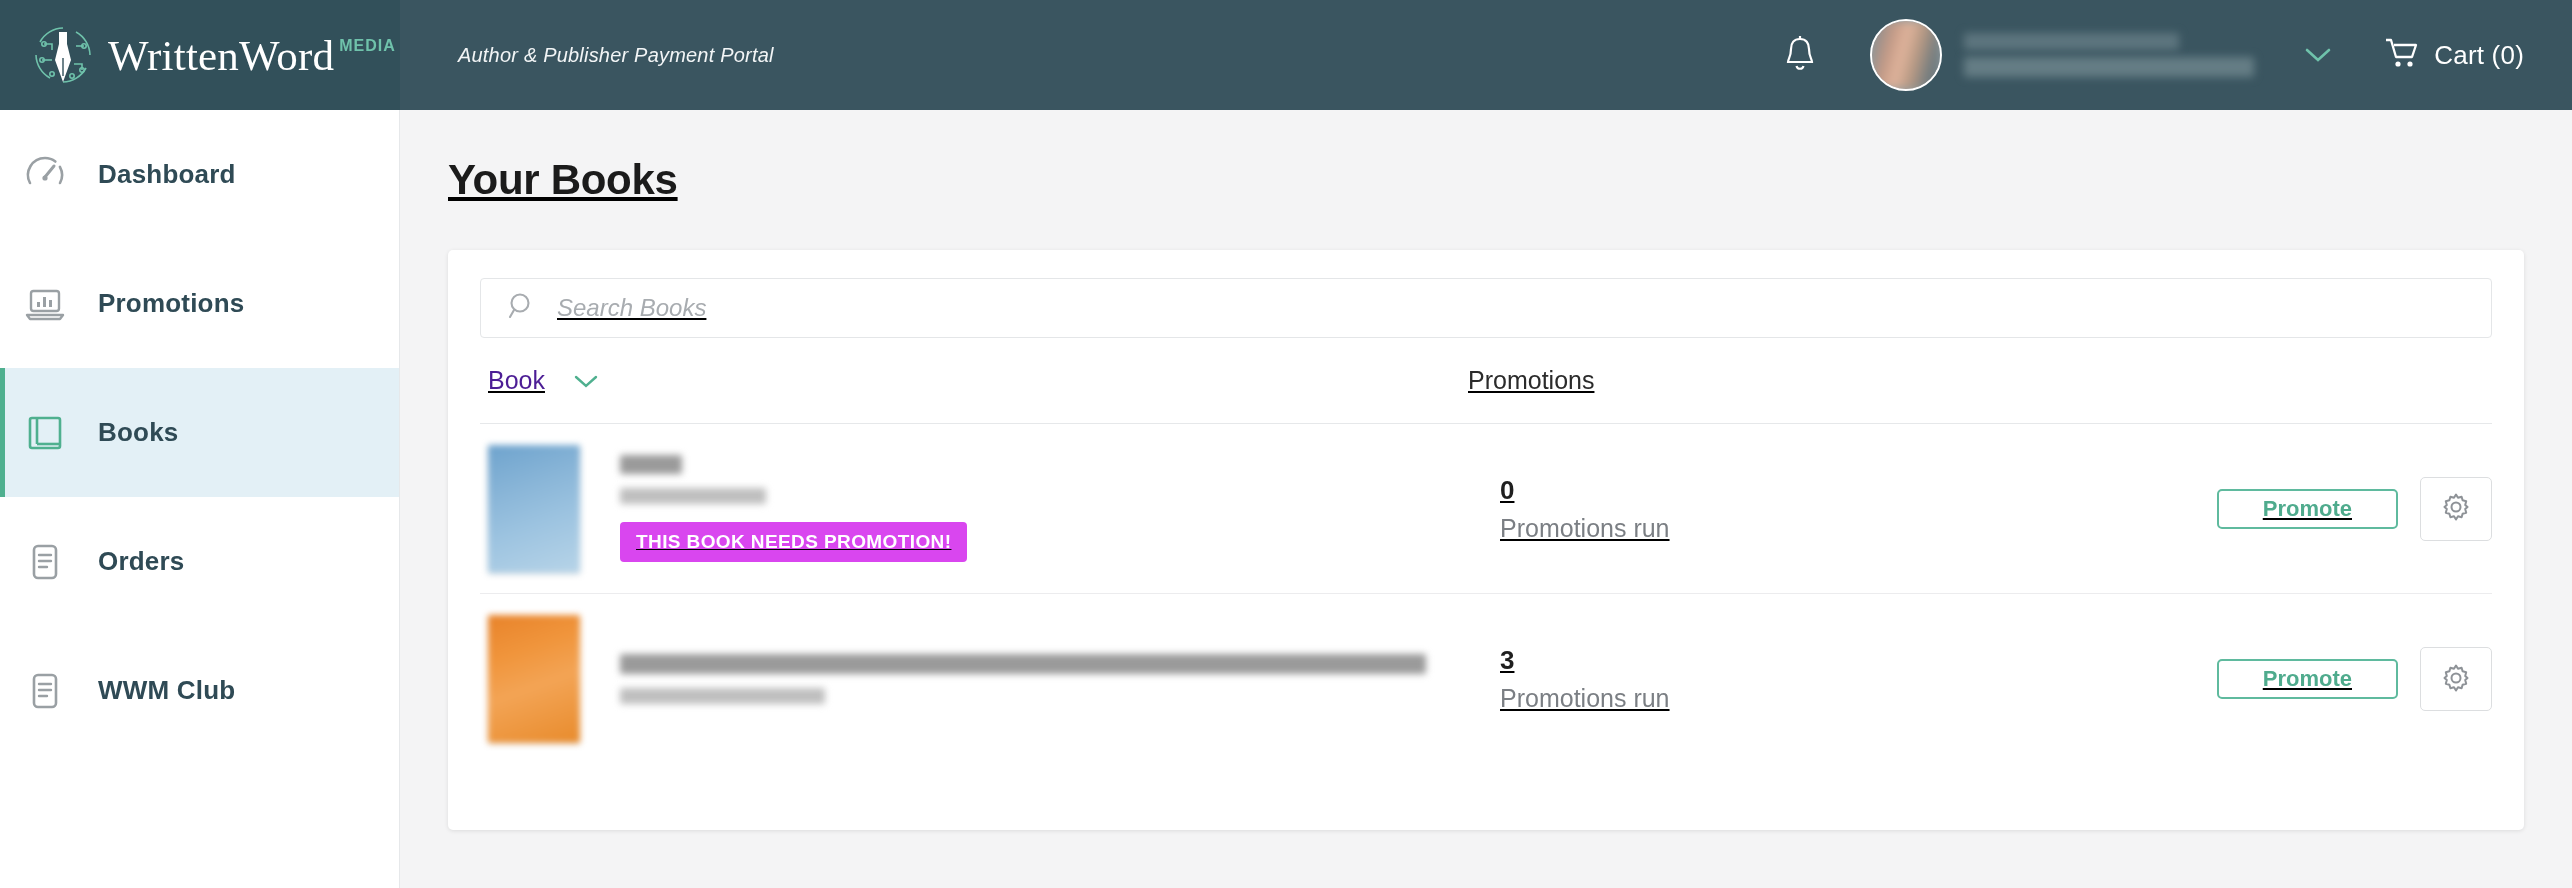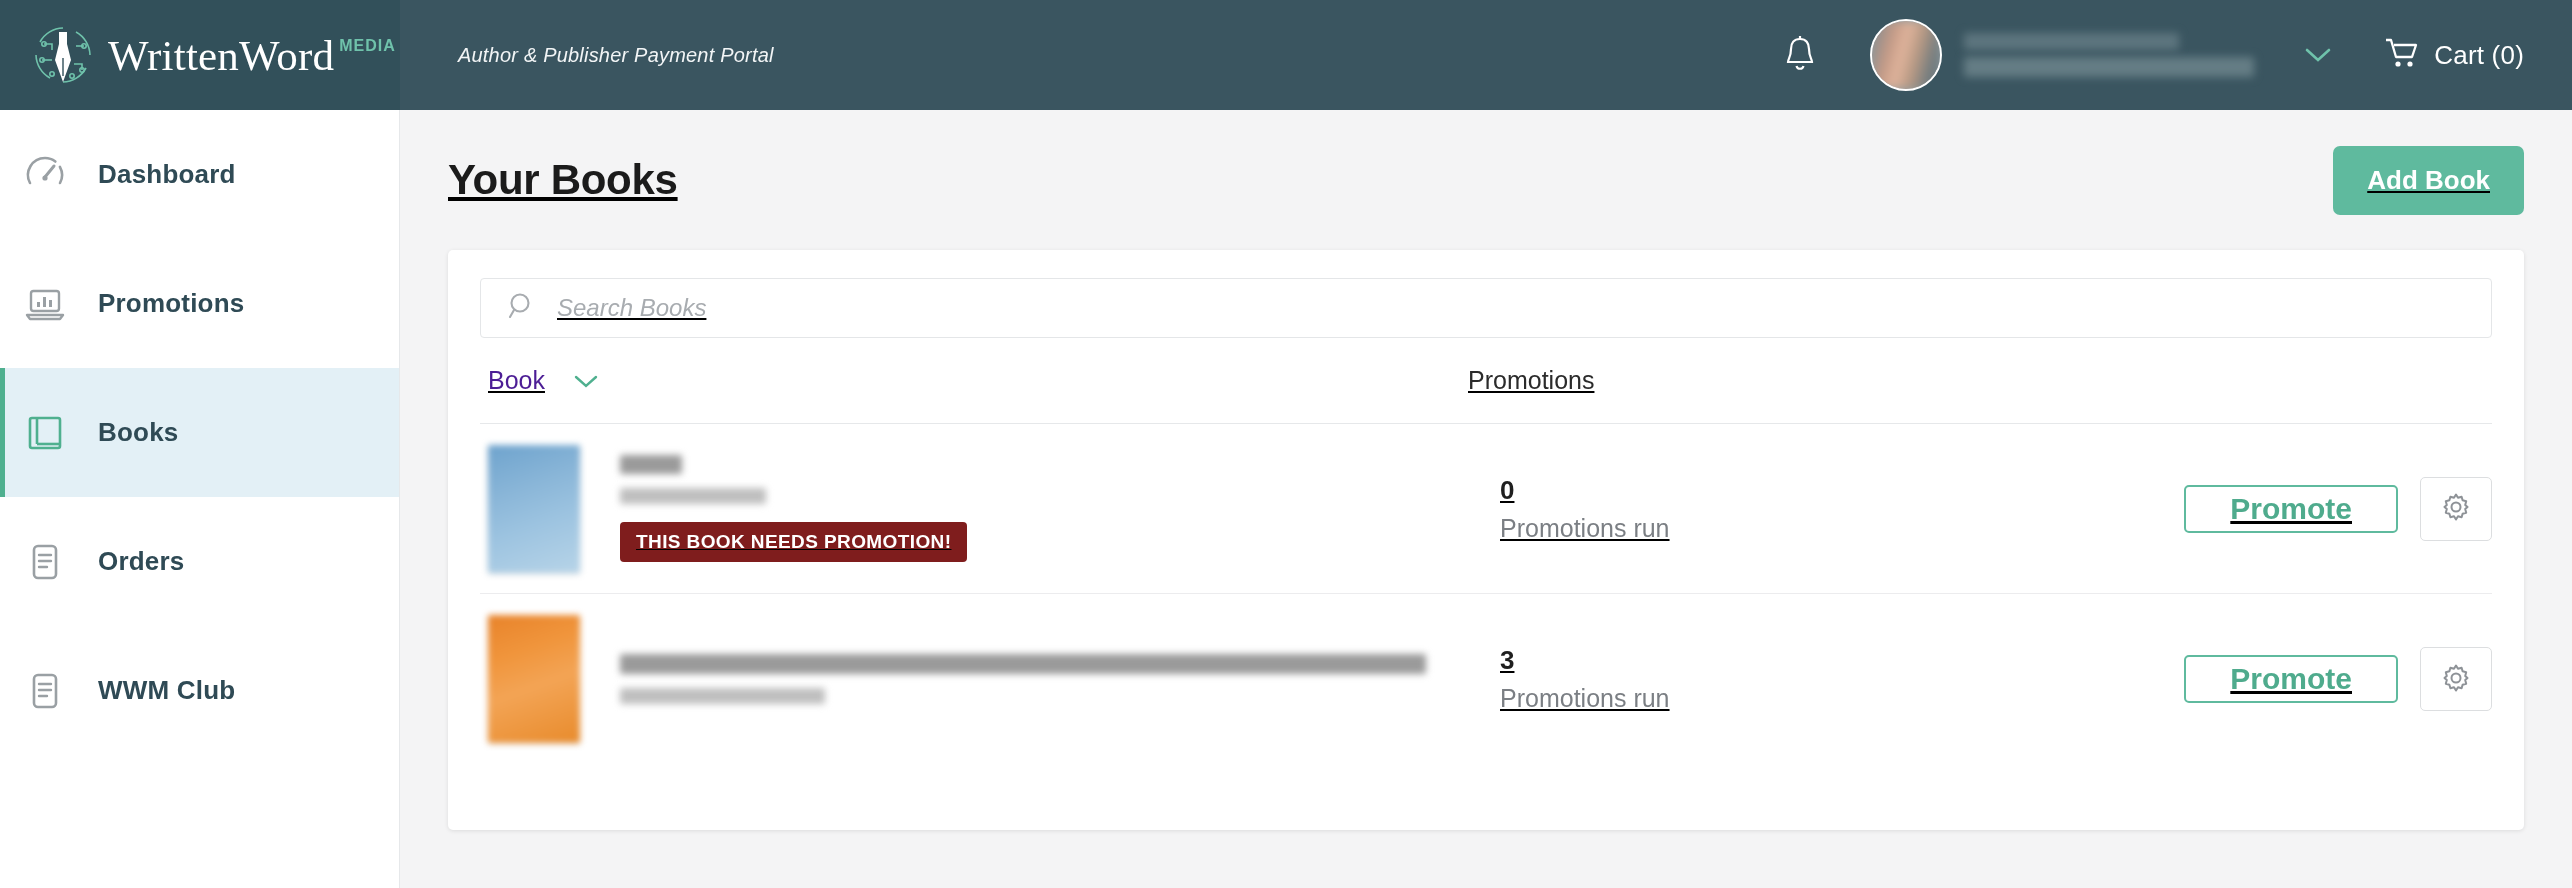--- a/index.html
+++ b/index.html
@@ -252,21 +252,21 @@
     background: #9a9a9a;
     filter: blur(3.5px);
     border-radius: 2px;
   }
   .redact-grey {
     background: #bfbfbf;
     filter: blur(3.5px);
     border-radius: 2px;
   }
   .needs-badge {
-    background: #7f1d1d;
+    background: #d946ef;
     color: #ffffff;
     font-size: 19px;
     font-weight: bold;
     letter-spacing: .4px;
     border-radius: 4px;
     padding: 9px 16px;
     display: inline-block;
     width: fit-content;
     margin-top: 4px;
   }
@@ -289,21 +289,21 @@
   .row-actions {
     margin-left: auto;
     display: flex;
     align-items: center;
     gap: 22px;
   }
   .promote-btn {
     border: 2px solid #5fba9e;
     color: #4fab8d;
     background: #ffffff;
-    font-size: 30px;
+    font-size: 22px;
     font-weight: bold;
     border-radius: 5px;
     padding: 5px 44px;
     cursor: pointer;
     font-family: "Liberation Sans", sans-serif;
     text-align: right;
   }
   .gear-btn {
     border: 1px solid #dcdee0;
     background: #ffffff;
@@ -444,21 +444,20 @@
     </span>
     <span class="nav-label">WWM Club</span>
   </div>
 
 </div>
 
 <div class="main">
 
   <div class="page-head">
     <div class="page-title">Your Books</div>
-    <button class="add-book-btn">Add Book</button>
   </div>
 
   <div class="card">
 
     <div class="search-wrap">
       <span>
         <svg width="30" height="30" viewBox="0 0 30 30">
           <circle cx="13" cy="12" r="8.5" fill="none" stroke="#a8acb0" stroke-width="2.1"></circle>
           <path d="M7 19 L3 26" stroke="#a8acb0" stroke-width="2.1" stroke-linecap="round"></path>
         </svg>

